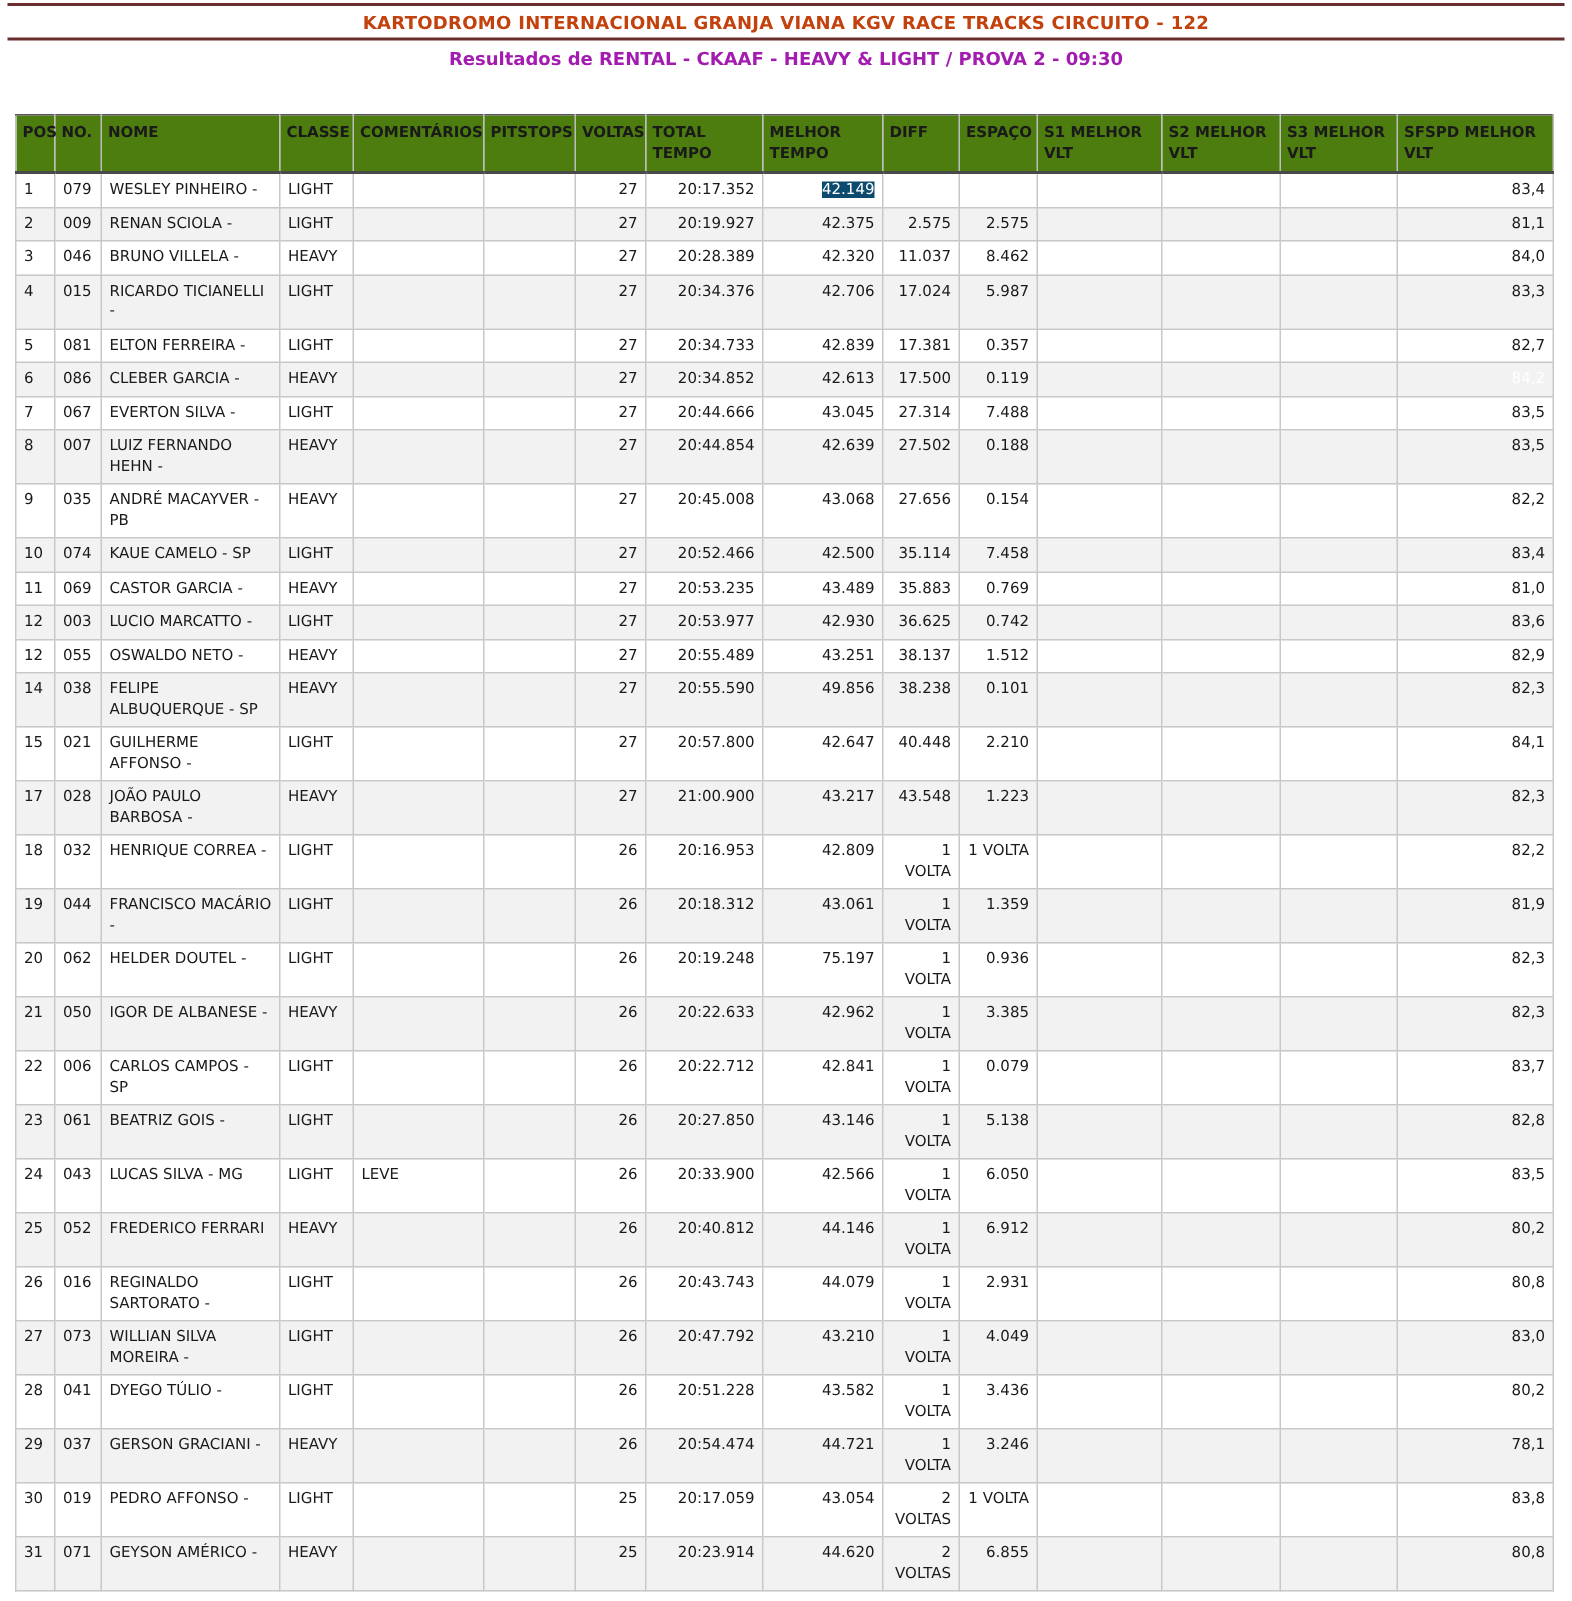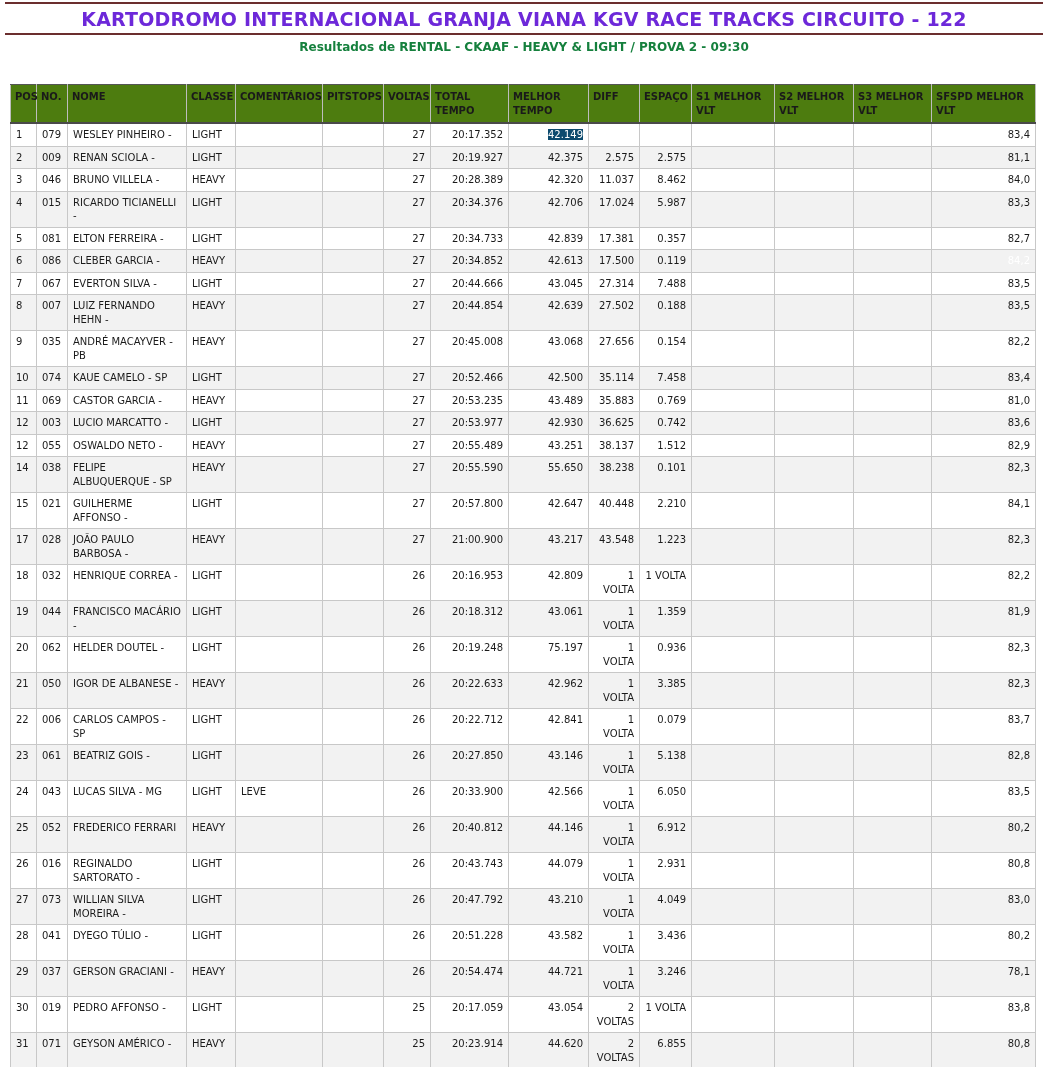--- a/index.html
+++ b/index.html
@@ -5,26 +5,26 @@
   * { box-sizing: border-box; }
   html, body {
     margin: 0; padding: 0; background: #ffffff;
     width: 1048px;
     font-family: "DejaVu Sans", "Liberation Sans", sans-serif;
     color: #1a1a1a;
   }
   .titlebar { padding: 2px 5px 0 5px; }
   .rule { height: 2px; background: #6b2e2e; }
   .page-title {
-    text-align: center; font-weight: bold; font-size: 19px;
-    color: #6d28d9; padding: 4px 0 3px 0; letter-spacing: 0.2px;
+    text-align: center; font-weight: bold; font-size: 12px;
+    color: #c2410c; padding: 4px 0 3px 0; letter-spacing: 0.2px;
   }
   .page-subtitle {
     text-align: center; font-weight: bold; font-size: 12px;
-    color: #15803d; padding: 5px 0 4px 0;
+    color: #a21caf; padding: 5px 0 4px 0;
   }
   table.results {
     border-collapse: collapse; table-layout: fixed;
     width: 1025px; margin: 26px 0 2px 10px;
     font-size: 10px;
     border: 1px solid #9a9a9a;
   }
   table.results th {
     background: #4d7c0f;
     font-weight: bold; font-size: 10px; text-align: left;
@@ -316,21 +316,21 @@
       </tr>
       <tr>
         <td>14</td>
         <td>038</td>
         <td>FELIPE ALBUQUERQUE - SP</td>
         <td>HEAVY</td>
         <td></td>
         <td></td>
         <td class="num">27</td>
         <td class="num">20:55.590</td>
-        <td class="num">55.650</td>
+        <td class="num">49.856</td>
         <td class="num">38.238</td>
         <td class="num">0.101</td>
         <td class="num"></td>
         <td class="num"></td>
         <td class="num"></td>
         <td class="num">82,3</td>
       </tr>
       <tr>
         <td>15</td>
         <td>021</td>

